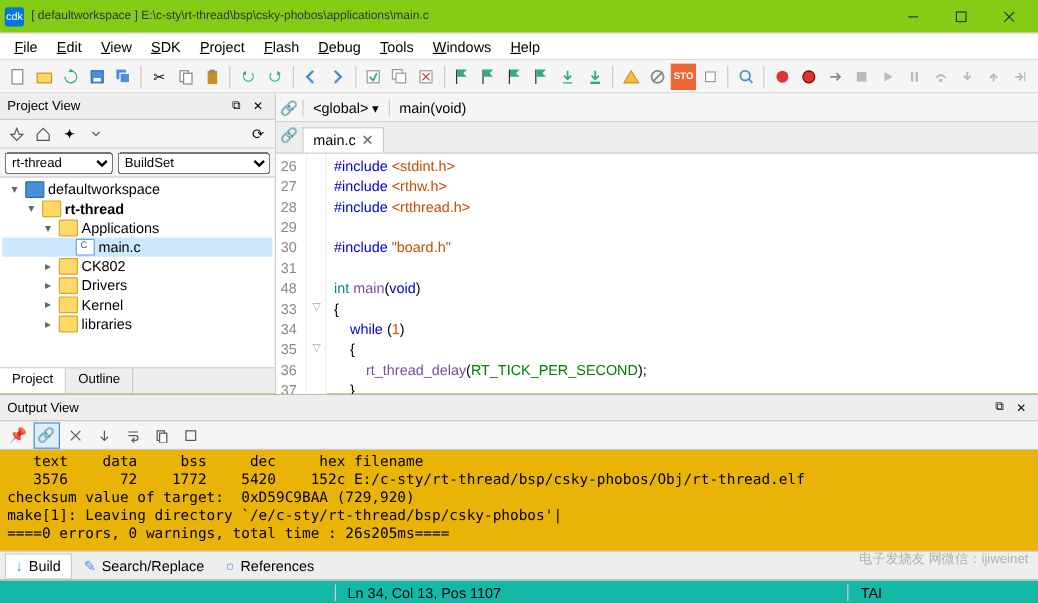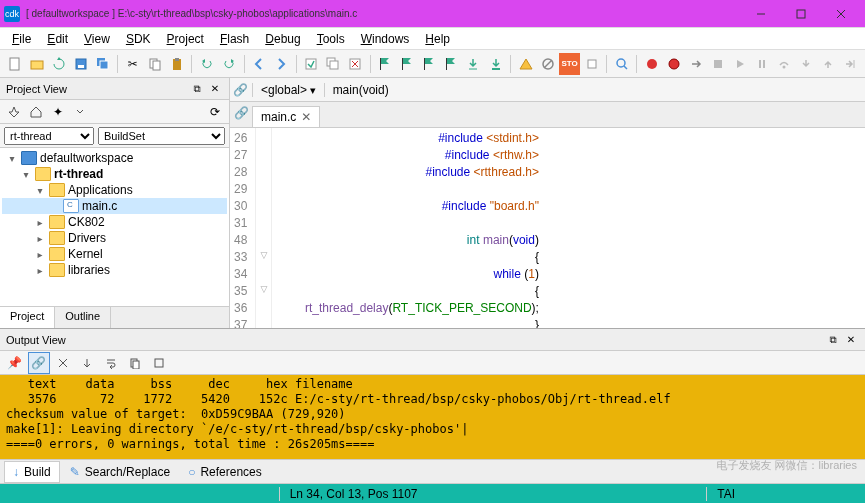--- a/index.html
+++ b/index.html
@@ -1,17 +1,17 @@
 <!DOCTYPE html>
 <html><head>
 <meta charset="utf-8">
 <style>
 * { margin: 0; padding: 0; box-sizing: border-box; font-family: "Segoe UI", Tahoma, sans-serif; font-size: 12px; }
 body { background: #f0f0f0; width: 865px; height: 503px; overflow: hidden; display: flex; flex-direction: column; }
-.titlebar { height: 28px; background: #d946ef; display: flex; align-items: center; padding: 0 4px; border-bottom: 1px solid #ddd; }
+.titlebar { height: 28px; background: #84cc16; display: flex; align-items: center; padding: 0 4px; border-bottom: 1px solid #ddd; }
 .titlebar .icon { width: 16px; height: 16px; background: #0078d7; margin-right: 6px; font-size: 9px; color: #fff; text-align: center; line-height: 16px; border-radius: 2px; }
 .titlebar .title { flex: 1; font-size: 10px; color: #333; }
 .winbtns { display: flex; }
 .winbtn { width: 40px; height: 28px; display: flex; align-items: center; justify-content: center; cursor: pointer; }
 .menubar { height: 22px; background: #fff; display: flex; align-items: center; padding: 0 4px; border-bottom: 1px solid #ddd; }
 .menubar .mitem { padding: 2px 8px; cursor: pointer; }
 .menubar .mitem u { text-decoration: underline; }
 .toolbar { height: 28px; background: #f5f5f5; display: flex; align-items: center; padding: 0 4px; border-bottom: 1px solid #ccc; gap: 1px; }
 .tbtn { width: 22px; height: 22px; display: flex; align-items: center; justify-content: center; cursor: pointer; border: 1px solid transparent; }
 .tsep { width: 1px; height: 18px; background: #ccc; margin: 0 3px; }
@@ -43,21 +43,21 @@
 .ed-topbar .crumb { padding: 0 8px; border-left: 1px solid #ccc; font-size: 11px; flex-shrink: 0; }
 .ed-tabs { height: 26px; background: #eee; display: flex; align-items: flex-end; padding: 0 22px; border-bottom: 1px solid #ccc; position: relative; }
 .ed-tabs .linkbtn2 { position: absolute; left: 4px; top: 4px; cursor: pointer; }
 .etab { background: #fff; border: 1px solid #ccc; border-bottom: none; padding: 3px 8px; display: flex; align-items: center; gap: 5px; cursor: pointer; font-size: 11px; }
 .etab .tx { cursor: pointer; color: #666; }
 .code-area { flex: 1; display: flex; overflow: auto; font-family: Consolas, monospace; font-size: 13px; }
 .gutter { background: #fff; color: #888; text-align: right; padding: 2px 8px 2px 4px; border-right: 1px solid #eee; user-select: none; }
 .gutter div { height: 17px; line-height: 17px; }
 .foldcol { width: 16px; background: #fff; border-right: 1px solid #eee; }
 .foldcol div { height: 17px; line-height: 17px; text-align: center; color: #aaa; font-size: 9px; }
-.code { padding: 2px 6px; white-space: pre; text-align: right; }
+.code { padding: 2px 6px; white-space: pre; }
 .code div { height: 17px; line-height: 17px; }
 .kw { color: #0000cc; }
 .str { color: #c05000; }
 .fn { color: #7a4f9e; }
 .ty { color: #008080; }
 .num { color: #c05000; }
 .id2 { color: #008000; }
 .output-panel { height: 155px; background: #eab308; border-top: 1px solid #aaa; display: flex; flex-direction: column; }
 .out-icons { height: 24px; background: #f5f5f5; display: flex; align-items: center; padding: 0 4px; gap: 2px; border-bottom: 1px solid #ccc; }
 .out-text { flex: 1; overflow: auto; font-family: Consolas, monospace; font-size: 12px; padding: 2px 6px; white-space: pre; line-height: 15px; }
@@ -501,13 +501,13 @@
 </div>
 
 <div class="statusbar">
   <div class="spacer"></div>
   <div class="cell">Ln 34, Col 13, Pos 1107</div>
   <div class="spacer"></div>
   <div class="cell">TAI</div>
   <div class="cell" style="width:120px"></div>
 </div>
 
-<div class="watermark">电子发烧友 网微信：libraries</div>
+<div class="watermark">电子发烧友 网微信：ijiweinet</div>
 
 </body></html>

